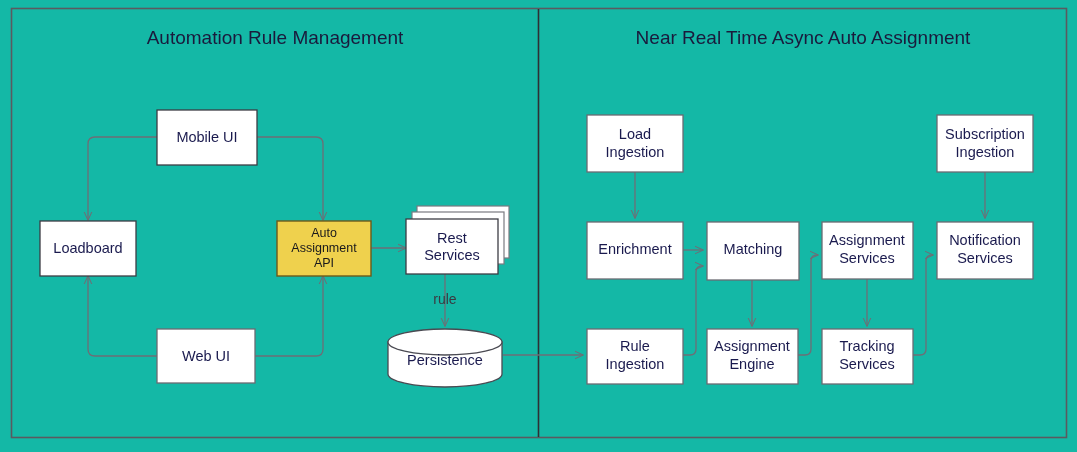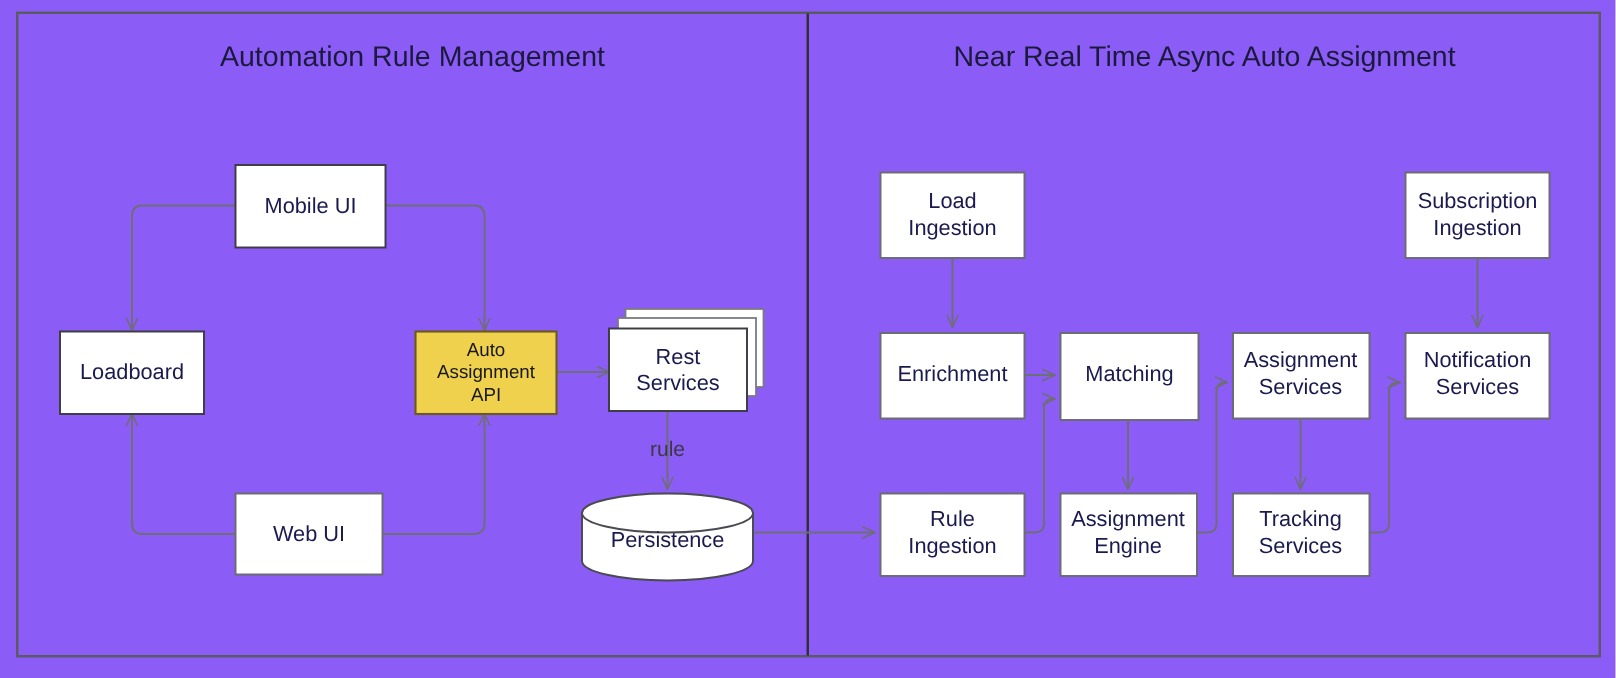--- a/index.html
+++ b/index.html
@@ -7,21 +7,21 @@
     padding: 0;
     background: #ffffff;
   }
   body {
     font-family: "Liberation Sans", sans-serif;
   }
   #canvas {
     position: relative;
     width: 1077px;
     height: 452px;
-    background: #8b5cf6;
+    background: #14b8a6;
     overflow: hidden;
   }
   #diagram-svg {
     position: absolute;
     left: 0;
     top: 0;
     width: 1077px;
     height: 452px;
   }
   .panel-title {

